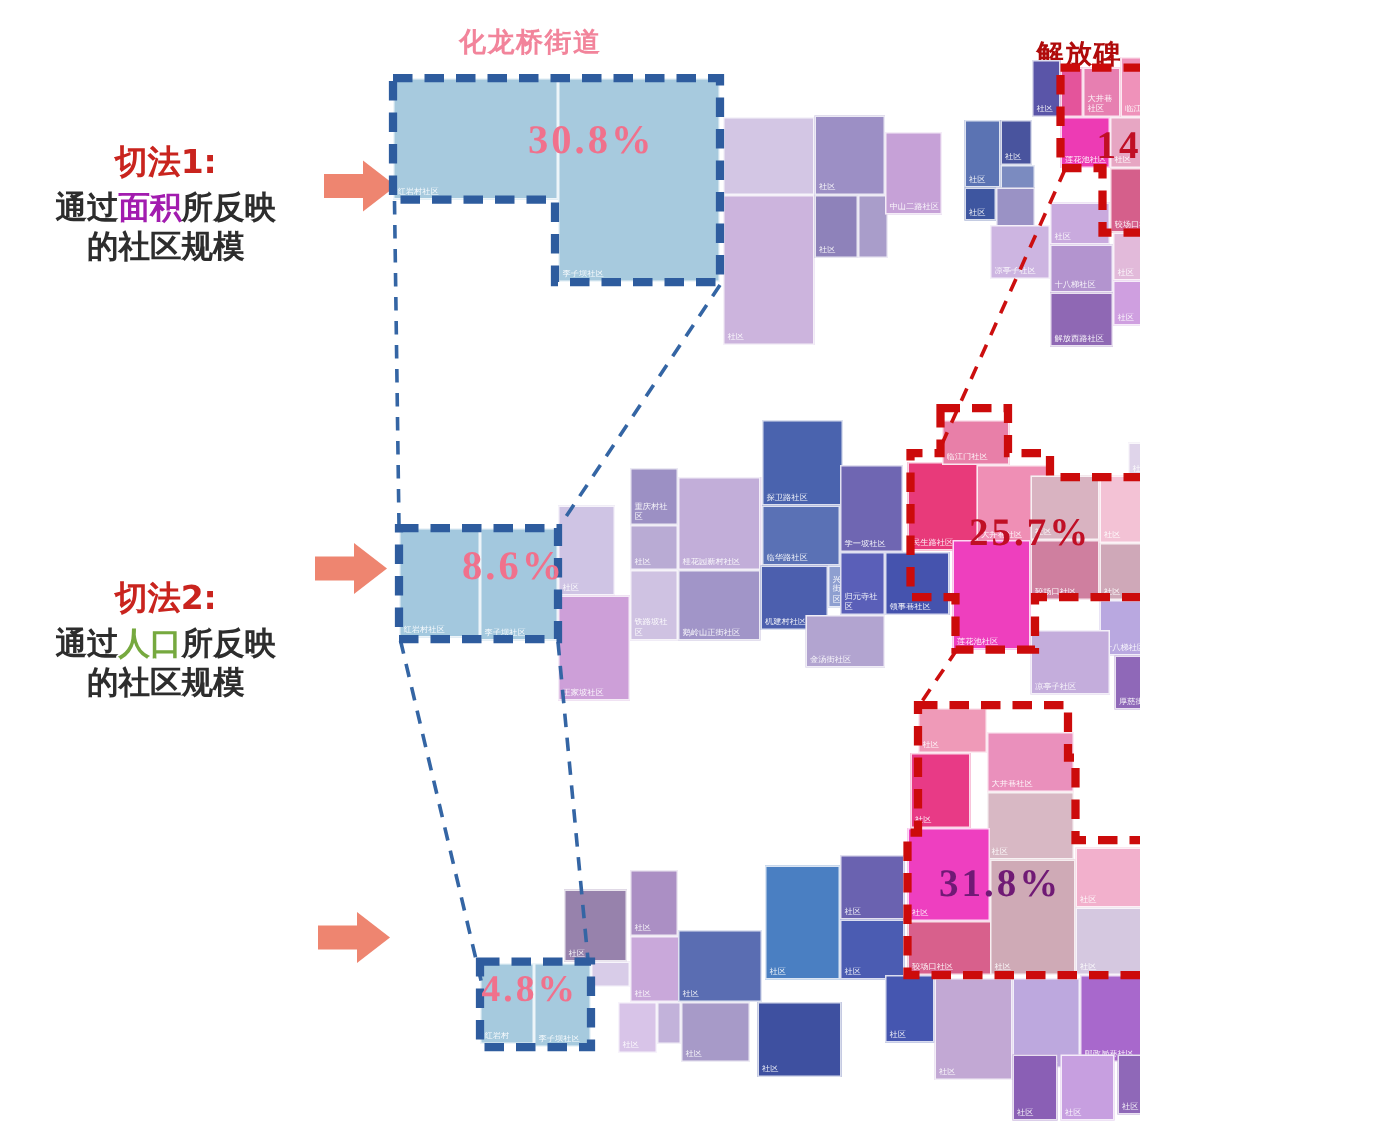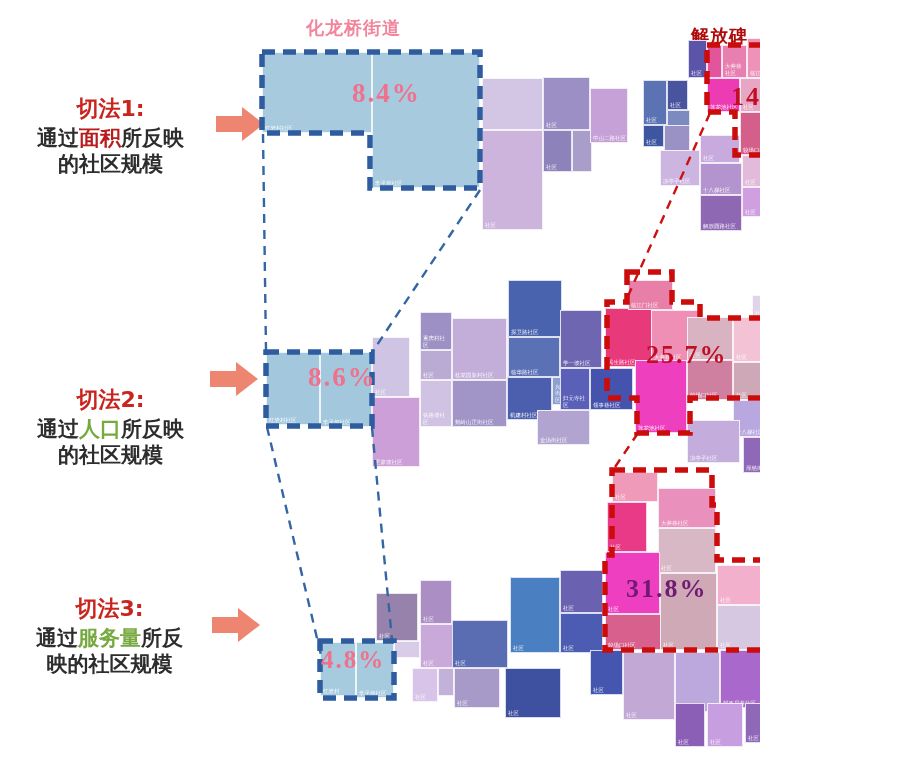--- a/index.html
+++ b/index.html
@@ -25,29 +25,25 @@
 </head>
 <body>
 
 <div id="canvas">
 
   <div class="hdr" style="left:306px;top:16px;color:#f2849b;">化龙桥街道</div>
   <div class="hdr" style="left:691px;top:24px;color:#b00b0b;">解放碑街道</div>
 
   <div class="method" style="left:8px;top:95px;width:205px;">
     <p class="mtitle" style="color:#c9241e;">切法1:</p>
-    <p class="mline"><span>通过</span><span style="color:#b91c1c;text-align:right;">面积</span><span>所反映</span><br><span>的社区规模</span></p>
+    <p class="mline"><span>通过</span><span style="color:#a21caf;text-align:right;">面积</span><span>所反映</span><br><span>的社区规模</span></p>
   </div>
   <div class="method" style="left:8px;top:358px;width:205px;">
     <p class="mtitle" style="color:#c9241e;margin-top:28px;">切法2:</p>
     <p class="mline"><span>通过</span><span style="color:#76a93f;">人口</span><span>所反映</span><br><span>的社区规模</span></p>
-  </div>
-  <div class="method" style="left:2px;top:595px;width:215px;">
-    <p class="mtitle" style="color:#c9241e;">切法3:</p>
-    <p class="mline"><span>通过</span><span style="color:#76a93f;">服务量</span><span>所反</span><br><span>映的社区规模</span></p>
   </div>
 
   <div class="arrow" style="left:216px;top:107px;">
       <div class="shaft"></div>
       <div class="head"></div>
     </div>
   <div class="arrow" style="left:210px;top:362px;">
       <div class="shaft"></div>
       <div class="head"></div>
     </div>
@@ -403,20 +399,20 @@
       <line x1="822" y1="390" x2="790" y2="600" stroke="#cc0f0f" stroke-width="2.4" stroke-dasharray="9 7"></line>
       <path d="M262,52 L480,52 L480,188 L370,188 L370,133 L262,133 Z" fill="none" stroke="#2e5c9e" stroke-width="5.5" stroke-dasharray="13 8"></path>
       <path d="M266,352 L372,352 L372,426 L266,426 Z" fill="none" stroke="#2e5c9e" stroke-width="5.5" stroke-dasharray="13 8"></path>
       <path d="M320,641 L394,641 L394,698 L320,698 Z" fill="none" stroke="#2e5c9e" stroke-width="5.5" stroke-dasharray="13 8"></path>
       <path d="M707,45 L783,45 L783,67 L858,67 L858,131 L783,131 L783,155 L735,155 L735,112 L707,112 Z" fill="none" stroke="#cc0b0b" stroke-width="5.5" stroke-dasharray="13 8"></path>
       <path d="M627,272 L672,272 L672,302 L700,302 L700,318 L820,318 L820,385 L787,385 L787,398 L690,398 L690,433 L637,433 L637,398 L607,398 L607,302 L627,302 Z" fill="none" stroke="#cc0b0b" stroke-width="5.5" stroke-dasharray="13 8"></path>
       <path d="M612,470 L712,470 L712,505 L717,505 L717,560 L770,560 L770,600 L785,600 L785,645 L765,645 L765,650 L605,650 L605,555 L612,555 Z" fill="none" stroke="#cc0b0b" stroke-width="5.5" stroke-dasharray="13 8"></path>
     </svg>
 
   <div>
-      <div class="pct" style="left: 352px; top: 78px; font-size: 27px; color: rgb(240, 113, 140);">8.4%</div>
+      <div class="pct" style="left: 352px; top: 78px; font-size: 27px; color: rgb(240, 113, 140);">30.8%</div>
       <div class="pct" style="left: 731px; top: 82px; font-size: 26px; color: rgb(192, 15, 37);">14.6%</div>
       <div class="pct" style="left: 283px; top: 362px; font-size: 27px; color: rgb(240, 113, 140); margin-left: 25px;">8.6%</div>
       <div class="pct" style="left: 646px; top: 340px; font-size: 26px; color: rgb(192, 15, 37);">25.7%</div>
       <div class="pct" style="left: 321px; top: 646px; font-size: 25px; color: rgb(240, 113, 140);">4.8%</div>
       <div class="pct" style="left: 626px; top: 574px; font-size: 26px; color: #701a75;">31.8%</div>
     </div>
 </div>
 
 </body></html>

